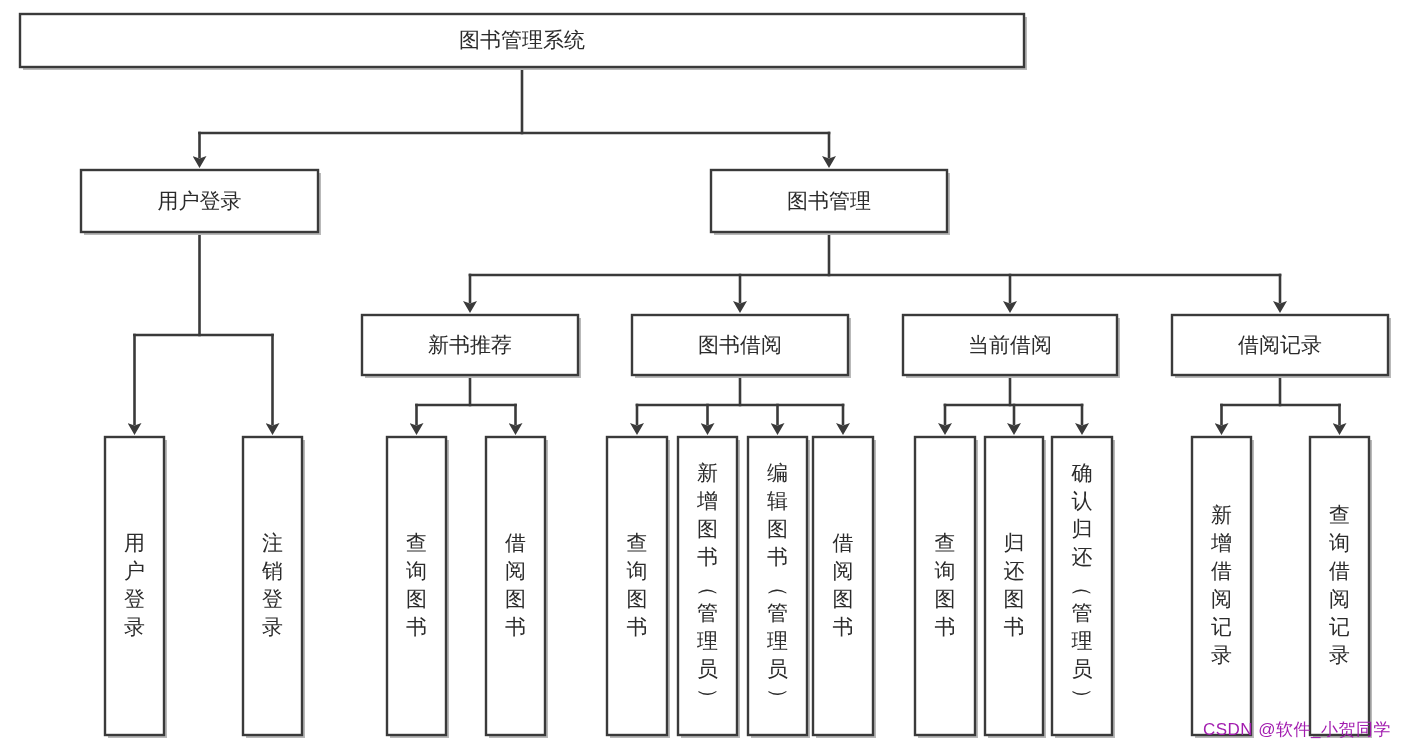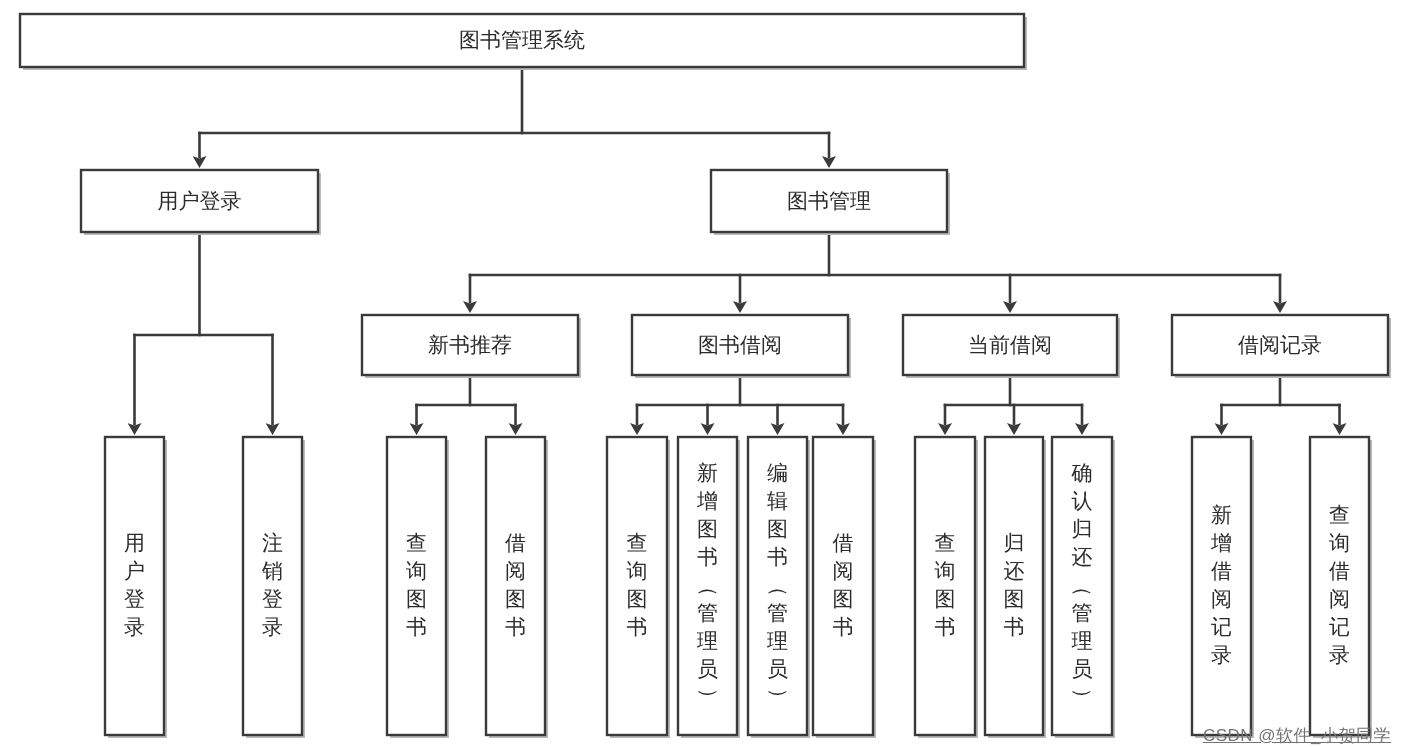--- a/index.html
+++ b/index.html
@@ -53,28 +53,27 @@
   }
   .node-label-vertical {
     font-family: "Liberation Sans", "DejaVu Sans", sans-serif;
     fill: #2b2b2b;
     font-size: 21px;
     text-anchor: middle;
   }
   .watermark {
     position: absolute;
     right: 14px;
-    bottom: 0;
+    bottom: 6px;
     font-family: "Liberation Sans", "DejaVu Sans", sans-serif;
     font-size: 17px;
-    color: #737373;
+    color: #a21caf;
     letter-spacing: 0.5px;
     white-space: nowrap;
     user-select: none;
-    text-decoration: underline;
   }
 </style>
 </head>
 <body>
 
 <div id="diagram-root">
   <svg id="tree-svg" viewBox="0 0 1405 747">
     <defs>
       <marker id="arrow" markerWidth="12" markerHeight="14" refX="1" refY="7" orient="auto" markerUnits="userSpaceOnUse">
         <path d="M0,0 L12,7 L0,14 L2.5,7 Z" class="arrow-head"></path>

